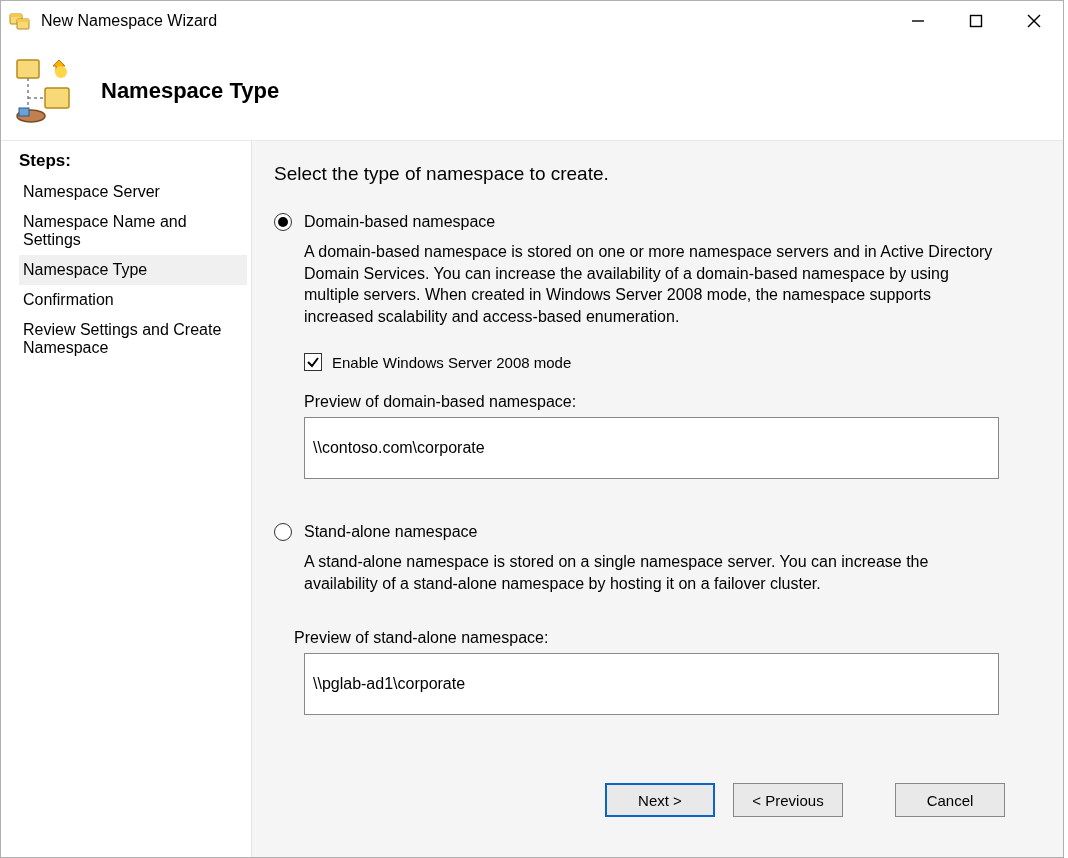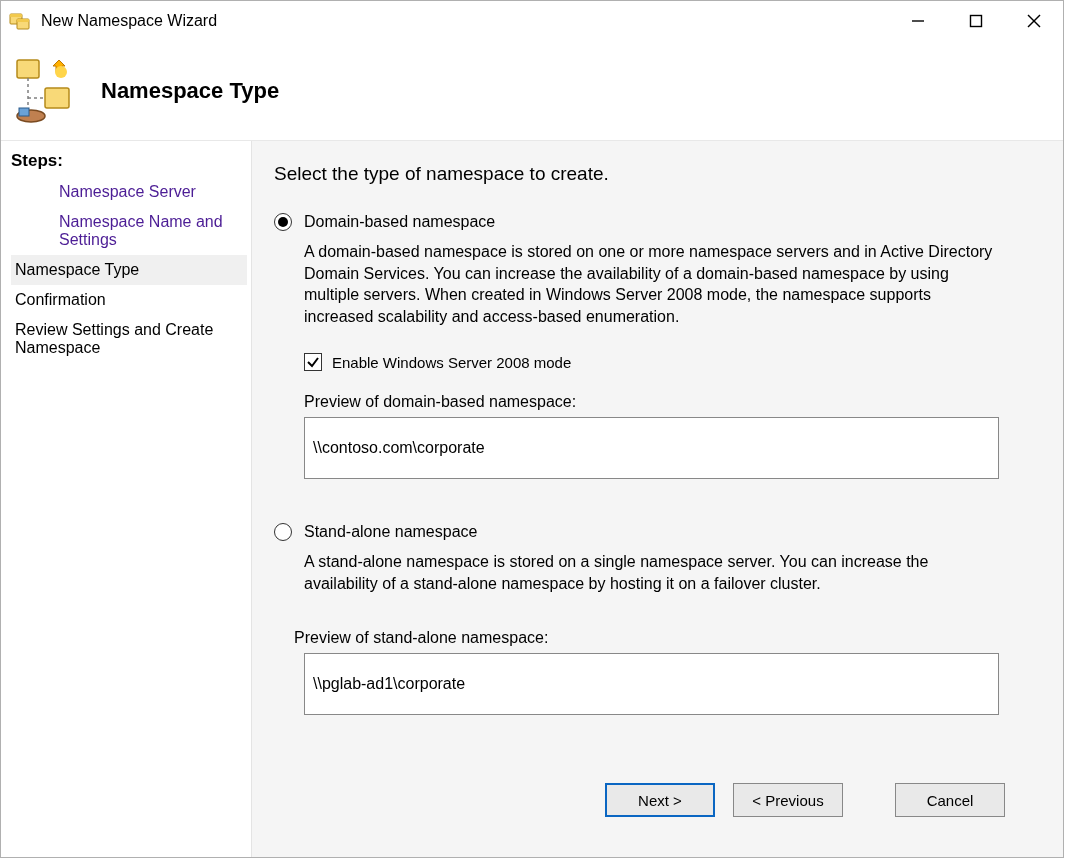--- a/index.html
+++ b/index.html
@@ -77,33 +77,33 @@
   }
 
   
   .body {
     flex: 1;
     display: flex;
     min-height: 0;
   }
   .sidebar {
     width: 250px;
-    padding: 8px 4px 8px 10px;
+    padding: 8px 4px 8px 18px;
     background: #fff;
   }
   .steps-heading {
     font-weight: 700;
     font-size: 17px;
     margin: 2px 0 6px 0;
   }
   .step {
     padding: 6px 4px;
     font-size: 16px;
   }
-  .step.link { color: #4c1d95; cursor: pointer; margin-left: 44px; }
+  .step.link { color: #000000; cursor: pointer; }
   .step.current {
     color: #000;
     background: #f0f0f0;
   }
 
   .content {
     flex: 1;
     background: #f5f5f5;
     border-left: 1px solid #e4e4e4;
     padding: 18px 30px 20px 22px;

